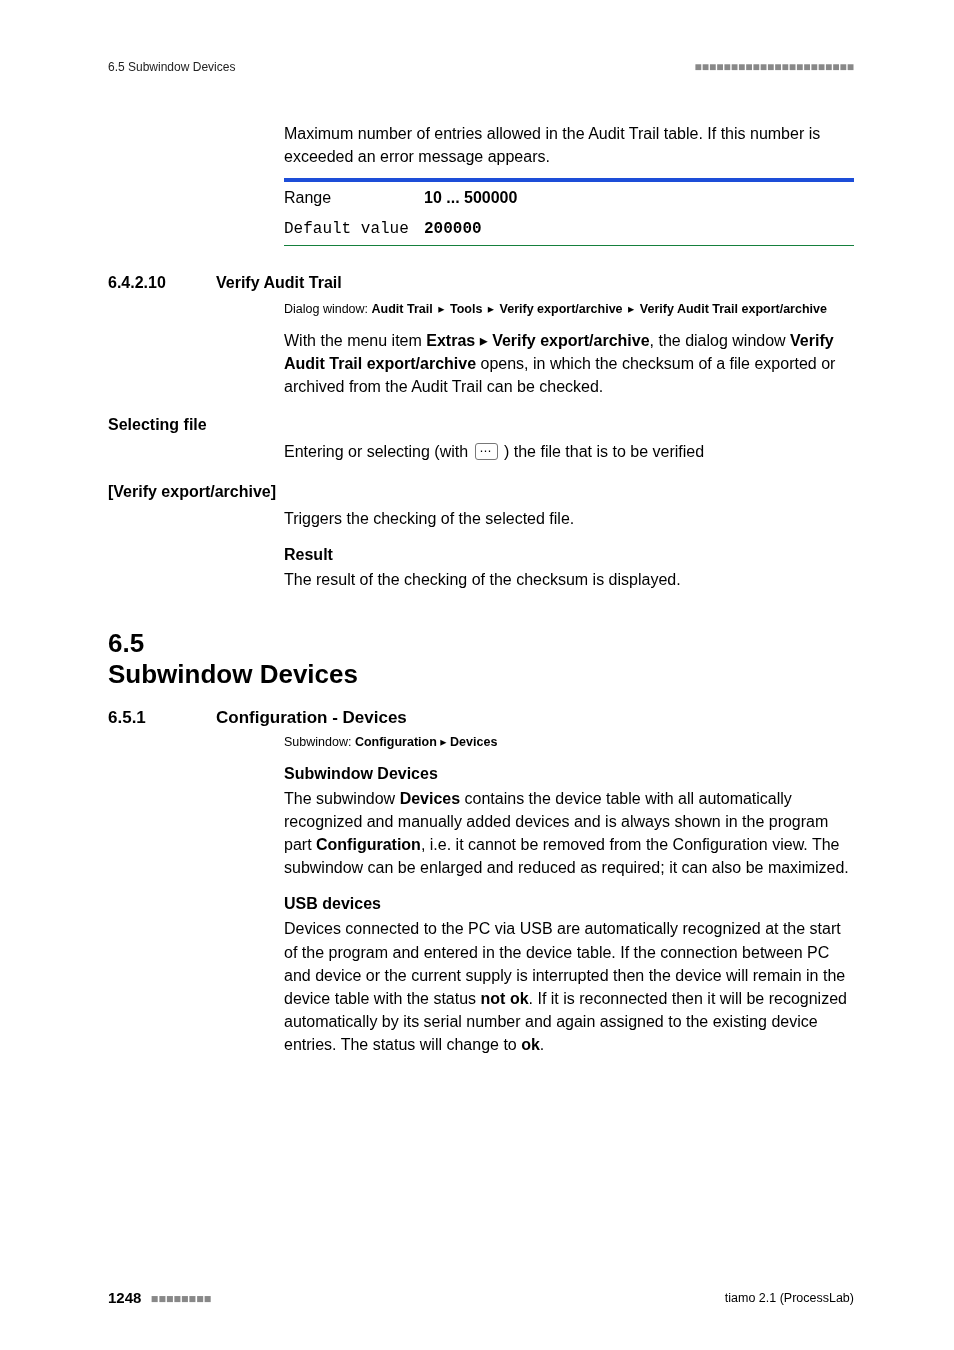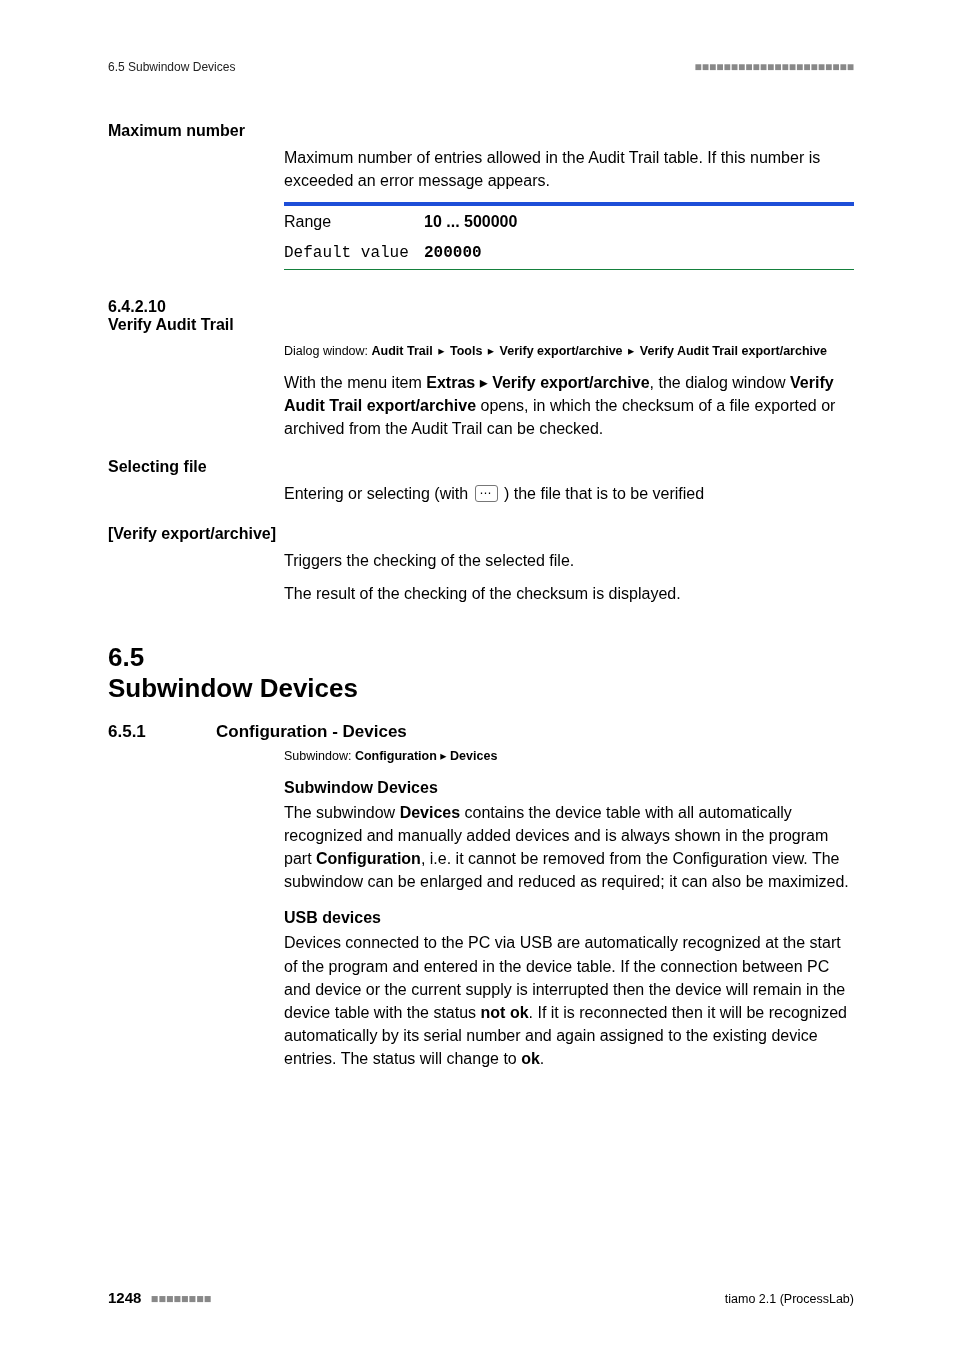--- a/index.html
+++ b/index.html
@@ -56,21 +56,20 @@
   }
   .range-table tr:last-child td {
     border-bottom: 1px solid #15803d;
     font-family: Liberation Mono, monospace;
   }
   .range-table td.label { width: 140px; }
   .section-row {
     display: flex;
     align-items: baseline;
     margin-top: 28px;
-    flex-direction: column;
   }
   .section-num {
     font-weight: 700;
     font-size: 16px;
     width: 108px;
     flex-shrink: 0;
   }
   .section-title {
     font-weight: 700;
     font-size: 16px;
@@ -140,21 +139,21 @@
     letter-spacing: 1px;
     margin: 0 2px 2px 2px;
   }
   .footer {
     position: absolute;
     bottom: 44px;
     left: 108px;
     right: 100px;
     display: flex;
     justify-content: space-between;
-    align-items: flex-end;
+    align-items: center;
     font-size: 12.5px;
   }
   .footer .page-num {
     font-weight: 700;
     font-size: 15px;
   }
   .footer .dots {
     color: #888;
     margin-left: 6px;
     letter-spacing: 0;
@@ -164,21 +163,20 @@
 </head>
 <body>
 
 <div class="page">
 
   <div class="running-header">
     <span>6.5 Subwindow Devices</span>
     <span class="dots">■■■■■■■■■■■■■■■■■■■■■■</span>
   </div>
 
-  <div class="h3">Maximum number</div>
   <div class="body-block">
     <p>Maximum number of entries allowed in the Audit Trail table. If this number is exceeded an error message appears.</p>
     <table class="range-table">
       <tbody>
           <tr>
         <td class="label">Range</td>
         <td><b>10 ... 500000</b></td>
       </tr>
       <tr>
         <td class="label">Default value</td>
@@ -213,20 +211,21 @@
     <p>
       <span>Entering or selecting (with </span><span class="ellipsis-btn">⋯</span><span> ) the file that is to be verified</span>
     </p>
   </div>
 
   <div class="h3" style="margin-top:20px">[Verify export/archive]</div>
   <div class="body-block">
     <p>Triggers the checking of the selected file.</p>
   </div>
 
+  <div class="subheading">Result</div>
   <div class="body-block">
     <p>The result of the checking of the checksum is displayed.</p>
   </div>
 
   <div class="h1-row">
     <div class="h1-num">6.5</div>
     <div class="h1-title">Subwindow Devices</div>
   </div>
 
   <div class="h2-row">

